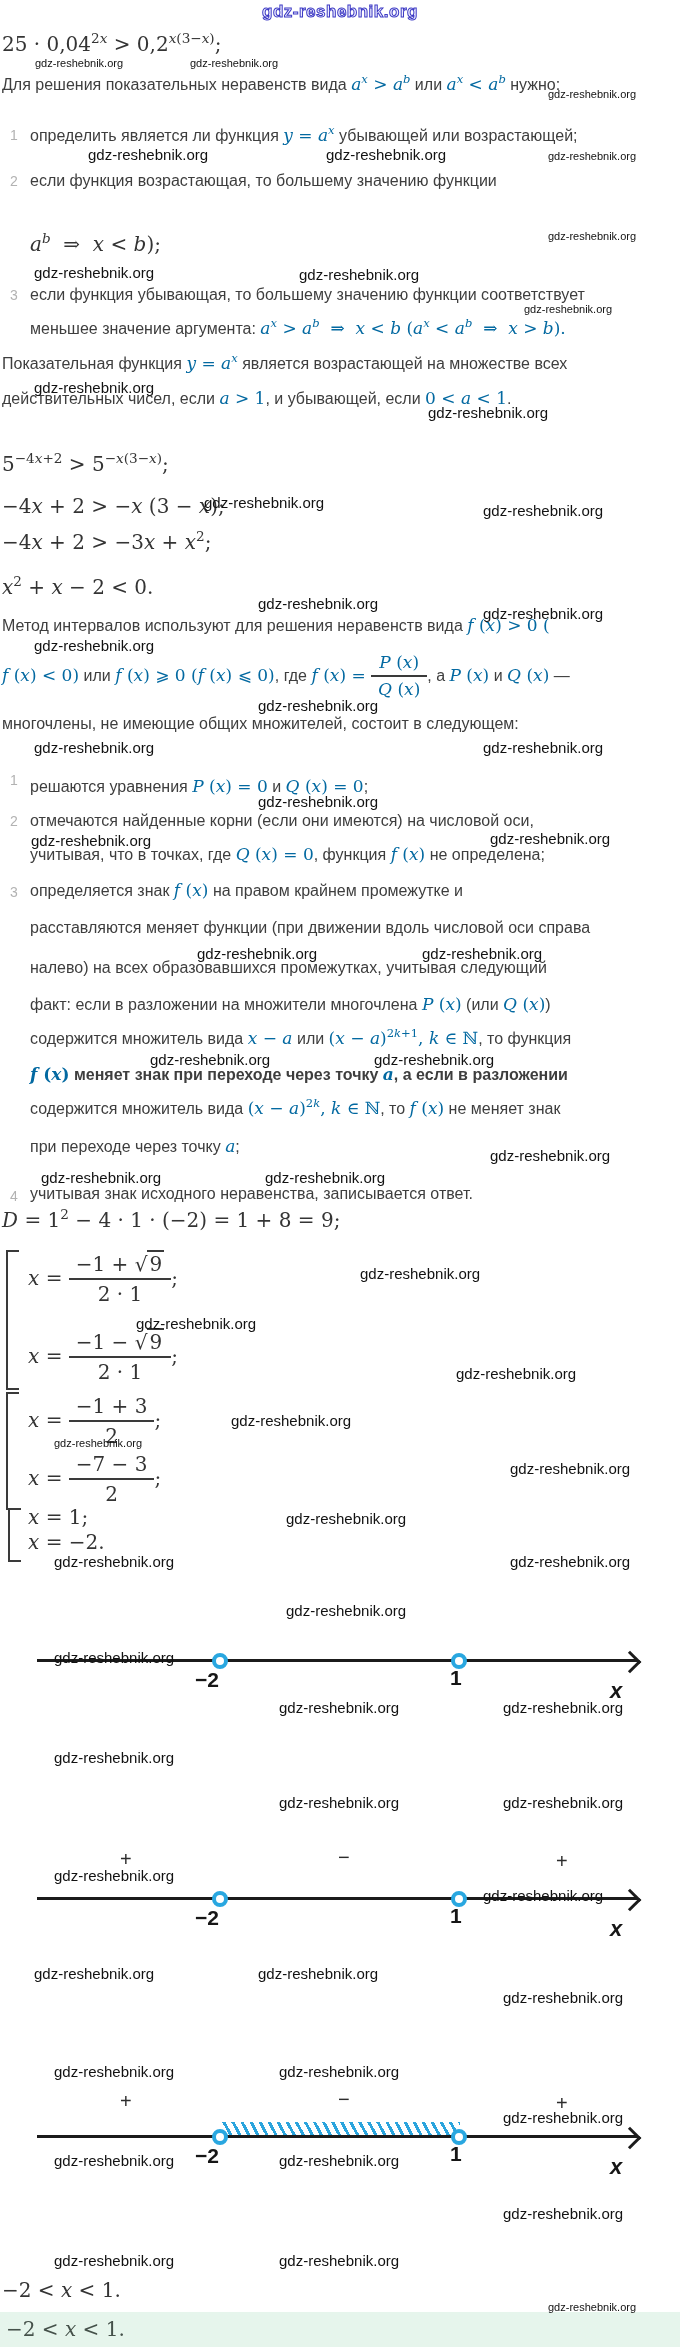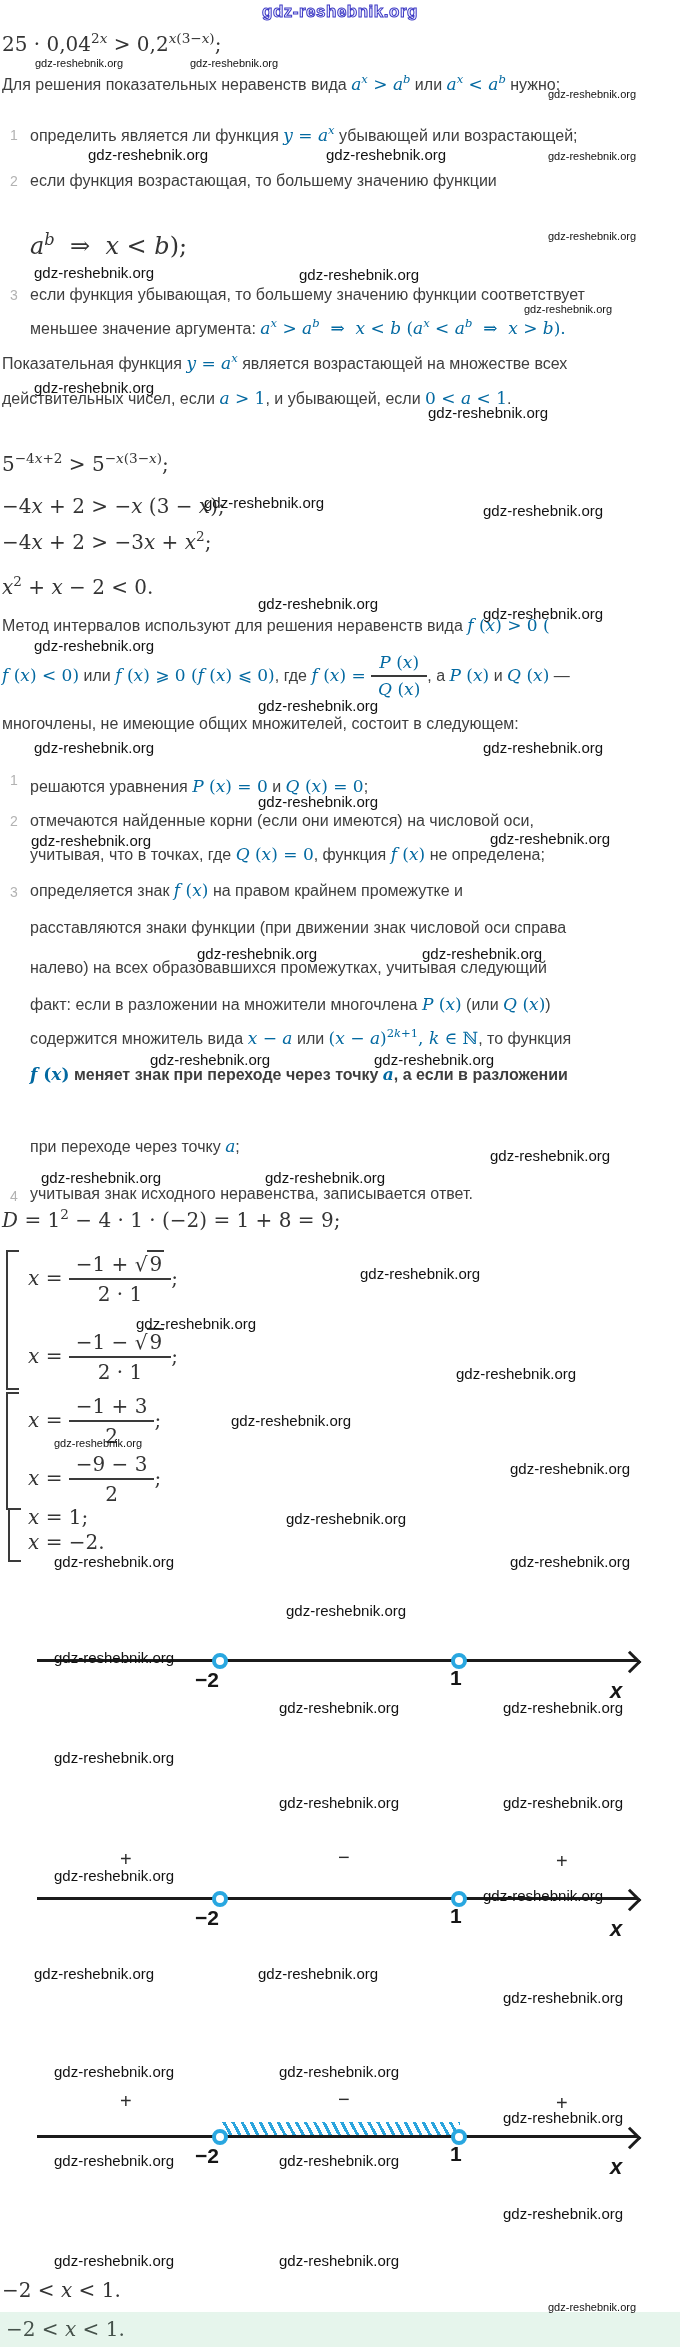--- a/index.html
+++ b/index.html
@@ -40,21 +40,21 @@
   <div class="wm-top">gdz-reshebnik.org</div>
 
   <div class="math" style="left:2px;top:32px;">25 · 0,04<sup>2<i>x</i></sup> &gt; 0,2<sup><i>x</i>(3−<i>x</i>)</sup>;</div>
   <div class="ln" style="left:2px;top:74px;">Для решения показательных неравенств вида <span class="m"><i>a</i><sup><i>x</i></sup> &gt; <i>a</i><sup><i>b</i></sup></span> или <span class="m"><i>a</i><sup><i>x</i></sup> &lt; <i>a</i><sup><i>b</i></sup></span> нужно:</div>
 
   <div class="nmark" style="left:10px;top:127px;">1</div>
   <div class="ln" style="left:30px;top:125px;text-align:center;">определить является ли функция <span class="m"><i>y</i> = <i>a</i><sup><i>x</i></sup></span> убывающей или возрастающей;</div>
 
   <div class="nmark" style="left:10px;top:173px;">2</div>
   <div class="ln" style="left:30px;top:171px;">если функция возрастающая, то большему значению функции</div>
-  <div class="math" style="left:30px;top:232px;font-size:24px;"><i>a</i><sup><i>b</i></sup> &nbsp;⇒&nbsp; <i>x</i> &lt; <i>b</i>);</div>
+  <div class="math" style="left:30px;top:232px;font-size:20px;"><i>a</i><sup><i>b</i></sup> &nbsp;⇒&nbsp; <i>x</i> &lt; <i>b</i>);</div>
 
   <div class="nmark" style="left:10px;top:287px;">3</div>
   <div class="ln" style="left:30px;top:285px;">если функция убывающая, то большему значению функции соответствует</div>
   <div class="ln" style="left:30px;top:318px;">меньшее значение аргумента: <span class="m"><i>a</i><sup><i>x</i></sup> &gt; <i>a</i><sup><i>b</i></sup> &nbsp;⇒&nbsp; <i>x</i> &lt; <i>b</i> (<i>a</i><sup><i>x</i></sup> &lt; <i>a</i><sup><i>b</i></sup> &nbsp;⇒&nbsp; <i>x</i> &gt; <i>b</i>).</span></div>
 
   <div class="ln" style="left:2px;top:353px;">Показательная функция <span class="m"><i>y</i> = <i>a</i><sup><i>x</i></sup></span> является возрастающей на множестве всех</div>
   <div class="ln" style="left:2px;top:388px;">действительных чисел, если <span class="m"><i>a</i> &gt; 1</span>, и убывающей, если <span class="m">0 &lt; <i>a</i> &lt; 1</span>.</div>
 
   <div class="math" style="left:2px;top:452px;">5<sup>−4<i>x</i>+2</sup> &gt; 5<sup>−<i>x</i>(3−<i>x</i>)</sup>;</div>
   <div class="math" style="left:2px;top:494px;">−4<i>x</i> + 2 &gt; −<i>x</i> (3 − <i>x</i>);</div>
@@ -67,39 +67,40 @@
 
   <div class="nmark" style="left:10px;top:772px;">1</div>
   <div class="ln" style="left:30px;top:776px;">решаются уравнения <span class="m"><i>P</i> (<i>x</i>) = 0</span> и <span class="m"><i>Q</i> (<i>x</i>) = 0</span>;</div>
 
   <div class="nmark" style="left:10px;top:813px;">2</div>
   <div class="ln" style="left:30px;top:811px;">отмечаются найденные корни (если они имеются) на числовой оси,</div>
   <div class="ln" style="left:30px;top:844px;">учитывая, что в точках, где <span class="m"><i>Q</i> (<i>x</i>) = 0</span>, функция <span class="m"><i>f</i> (<i>x</i>)</span> не определена;</div>
 
   <div class="nmark" style="left:10px;top:884px;">3</div>
   <div class="ln" style="left:30px;top:880px;">определяется знак <span class="m"><i>f</i> (<i>x</i>)</span> на правом крайнем промежутке и</div>
-  <div class="ln" style="left:30px;top:918px;">расставляются знаки функции (при движении знак числовой оси справа</div>
+  <div class="ln" style="left:30px;top:918px;">расставляются меняет функции (при движении вдоль числовой оси справа</div>
   <div class="ln" style="left:30px;top:958px;">налево) на всех образовавшихся промежутках, учитывая следующий</div>
   <div class="ln" style="left:30px;top:994px;">факт: если в разложении на множители многочлена <span class="m"><i>P</i> (<i>x</i>)</span> (или <span class="m"><i>Q</i> (<i>x</i>)</span>)</div>
   <div class="ln" style="left:30px;top:1028px;">содержится множитель вида <span class="m"><i>x</i> − <i>a</i></span> или <span class="m">(<i>x</i> − <i>a</i>)<sup>2<i>k</i>+1</sup>, <i>k</i> ∈ ℕ</span>, то функция</div>
   <div class="ln" style="left:30px;top:1064px;font-weight:bold;"><span class="m"><i>f</i> (<i>x</i>)</span> меняет знак при переходе через точку <span class="m"><i>a</i></span>, а если в разложении</div>
+  <div class="ln" style="left:30px;top:1098px;">содержится множитель вида <span class="m">(<i>x</i> − <i>a</i>)<sup>2<i>k</i></sup>, <i>k</i> ∈ ℕ</span>, то <span class="m"><i>f</i> (<i>x</i>)</span> не меняет знак</div>
   <div class="ln" style="left:30px;top:1136px;">при переходе через точку <span class="m"><i>a</i></span>;</div>
 
   <div class="nmark" style="left:10px;top:1188px;">4</div>
   <div class="ln" style="left:30px;top:1184px;">учитывая знак исходного неравенства, записывается ответ.</div>
 
   <div class="math" style="left:2px;top:1208px;"><i>D</i> = 1<sup>2</sup> − 4 · 1 · (−2) = 1 + 8 = 9;</div>
 
   <div class="brk" style="left:6px;top:1250px;height:136px;"></div>
   <div class="math" style="left:28px;top:1252px;"><i>x</i> = <span class="frac"><span class="fn">−1 + √<span class="ovl">9</span></span><span class="fd">2 · 1</span></span>;</div>
   <div class="math" style="left:28px;top:1330px;"><i>x</i> = <span class="frac"><span class="fn">−1 − √<span class="ovl">9</span></span><span class="fd">2 · 1</span></span>;</div>
 
   <div class="brk" style="left:6px;top:1392px;height:114px;"></div>
   <div class="math" style="left:28px;top:1394px;"><i>x</i> = <span class="frac"><span class="fn">−1 + 3</span><span class="fd">2</span></span>;</div>
-  <div class="math" style="left:28px;top:1452px;"><i>x</i> = <span class="frac"><span class="fn">−9 − 3</span><span class="fd">2</span></span>;</div>
+  <div class="math" style="left:28px;top:1452px;"><i>x</i> = <span class="frac"><span class="fn">−7 − 3</span><span class="fd">2</span></span>;</div>
 
   <div class="brk" style="left:8px;top:1508px;height:50px;"></div>
   <div class="math" style="left:28px;top:1505px;"><i>x</i> = 1;</div>
   <div class="math" style="left:28px;top:1530px;"><i>x</i> = −2.</div>
 
   <div class="nl-line" style="left:37px;top:1659px;width:600px;"></div>
   <div class="nl-arrow" style="left:622px;top:1654px;"></div>
   <div class="circle" style="left:212px;top:1653px;"></div>
   <div class="circle" style="left:451px;top:1653px;"></div>
   <div class="nl-num" style="left:195px;top:1668px;">−2</div>

